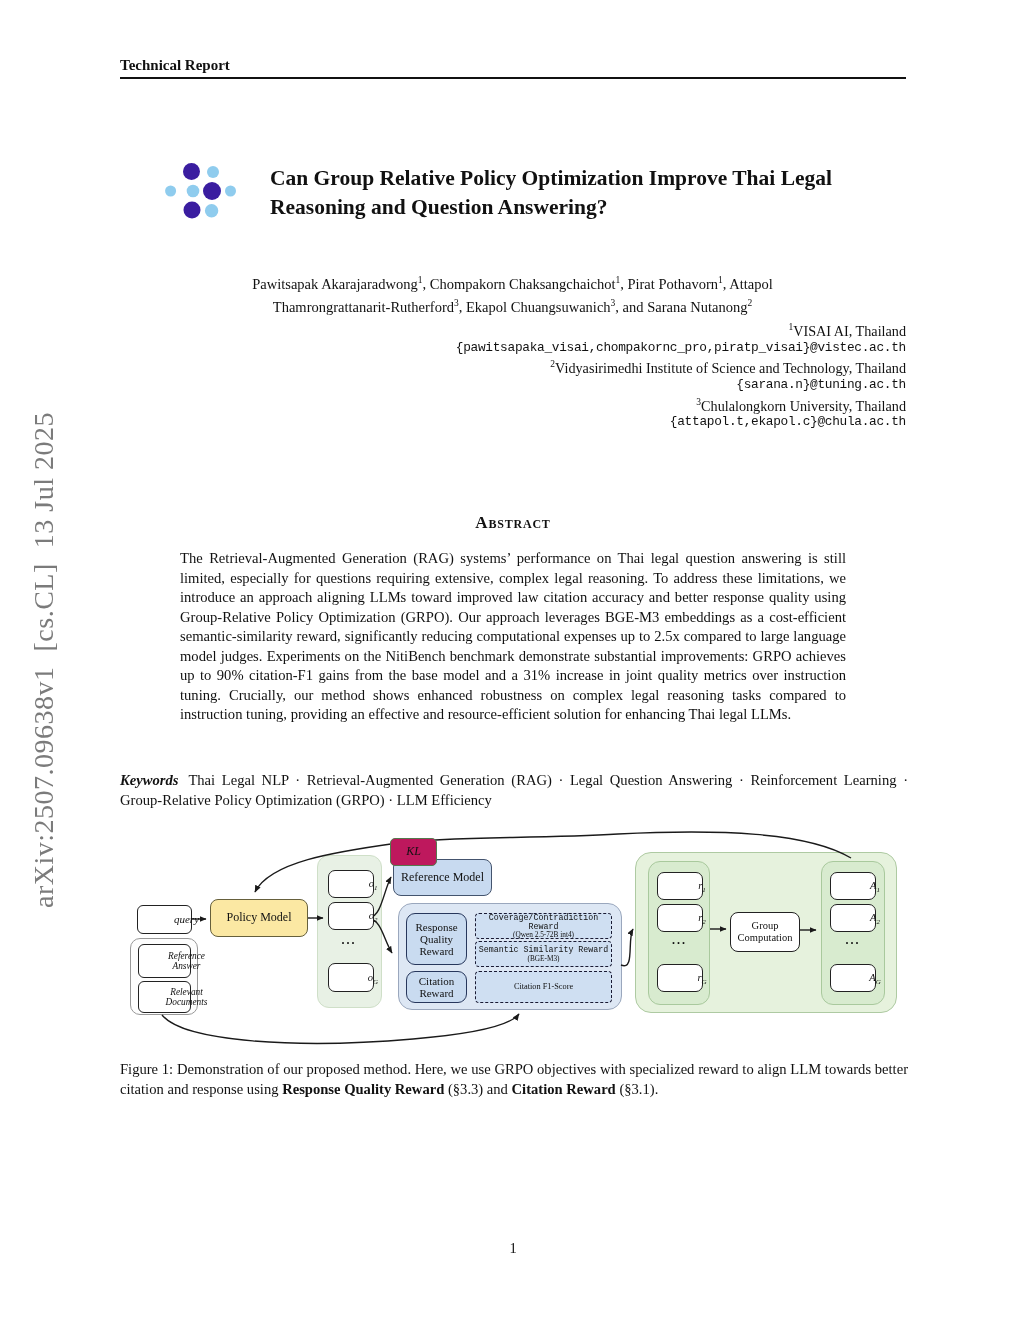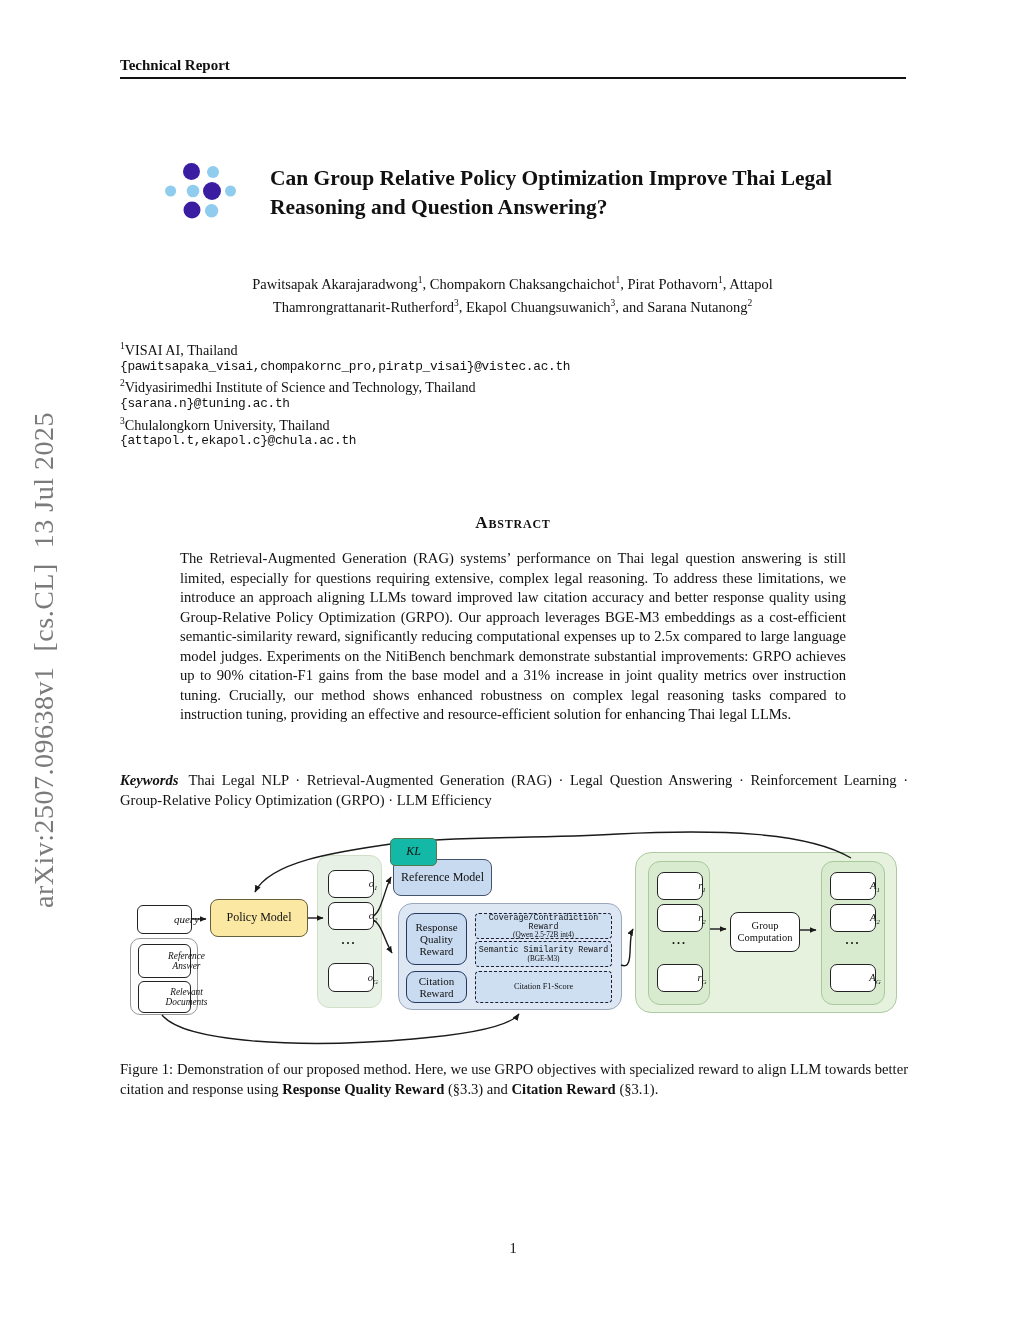--- a/index.html
+++ b/index.html
@@ -18,21 +18,21 @@
   .logo{position:absolute;left:158px;top:156px;}
 
   
   .title{position:absolute;left:270px;top:164px;width:600px;margin:0;
          font-size:21.5px;font-weight:bold;line-height:29px;}
 
   
   .authors{position:absolute;left:205px;top:271px;width:615px;text-align:center;
            font-size:14.5px;line-height:19.5px;}
   .authors sup,.affil sup{font-size:9.5px;}
-  .affils{position:absolute;left:120px;top:338px;width:786px;text-align:left;}
+  .affils{position:absolute;left:120px;top:319px;width:786px;text-align:right;}
   .affil{font-size:14.2px;line-height:16.8px;}
   .affil-email{font-family:"Liberation Mono","DejaVu Sans Mono",monospace;
                font-size:12.8px;line-height:16.8px;letter-spacing:-0.3px;}
 
   .date{position:absolute;left:120px;top:456px;width:786px;text-align:center;font-size:14.6px;}
 
   .abs-head{position:absolute;left:120px;top:513px;width:786px;text-align:center;
             font-variant:small-caps;font-weight:bold;font-size:17px;letter-spacing:0.8px;}
   .abs-text{position:absolute;left:180px;top:549px;width:666px;margin:0;
             font-size:14.6px;line-height:19.55px;text-align:justify;}
@@ -62,21 +62,21 @@
   .rd{left:20px;top:153px;width:53px;height:32px;border-radius:6px;font-size:9.3px;}
   .policy{left:92px;top:71px;width:98px;height:38px;background:#fbe8a3;border:1.6px solid #66603c;
           border-radius:8px;font-size:12px;}
   .o1{left:210px;top:42px;width:42px;height:28px;}
   .o2{left:210px;top:74px;width:42px;height:28px;}
   .oG{left:210px;top:135px;width:42px;height:29px;}
   .dots{font-weight:bold;font-size:12px;letter-spacing:2px;font-style:normal;z-index:3;}
   .d-o{left:210px;top:104px;width:42px;height:18px;}
   .d-r{left:539px;top:104px;width:45px;height:18px;}
   .d-a{left:712px;top:104px;width:46px;height:18px;}
-  .kl{left:272px;top:10px;width:47px;height:28px;background:#14b8a6;border:1.4px solid #55784d;
+  .kl{left:272px;top:10px;width:47px;height:28px;background:#be185d;border:1.4px solid #55784d;
       border-radius:5px;font-style:italic;font-size:12px;z-index:4;}
   .refmodel{left:275px;top:31px;width:99px;height:37px;background:#c8daf0;border:1.5px solid #44546e;
             border-radius:8px;font-size:12px;}
   .rqr{left:288px;top:85px;width:61px;height:52px;background:#c9dbf0;border:1.5px solid #27375c;
        border-radius:9px;font-size:11px;}
   .cr{left:288px;top:143px;width:61px;height:32px;background:#c9dbf0;border:1.5px solid #27375c;
       border-radius:9px;font-size:11px;}
   .dash{background:#cfdff2;border:1.3px dashed #1a1a33;border-radius:4px;}
   .dash .l1{font-size:8.3px;font-family:Liberation Mono, monospace;}
   .dash .l2{font-size:7.3px;}

